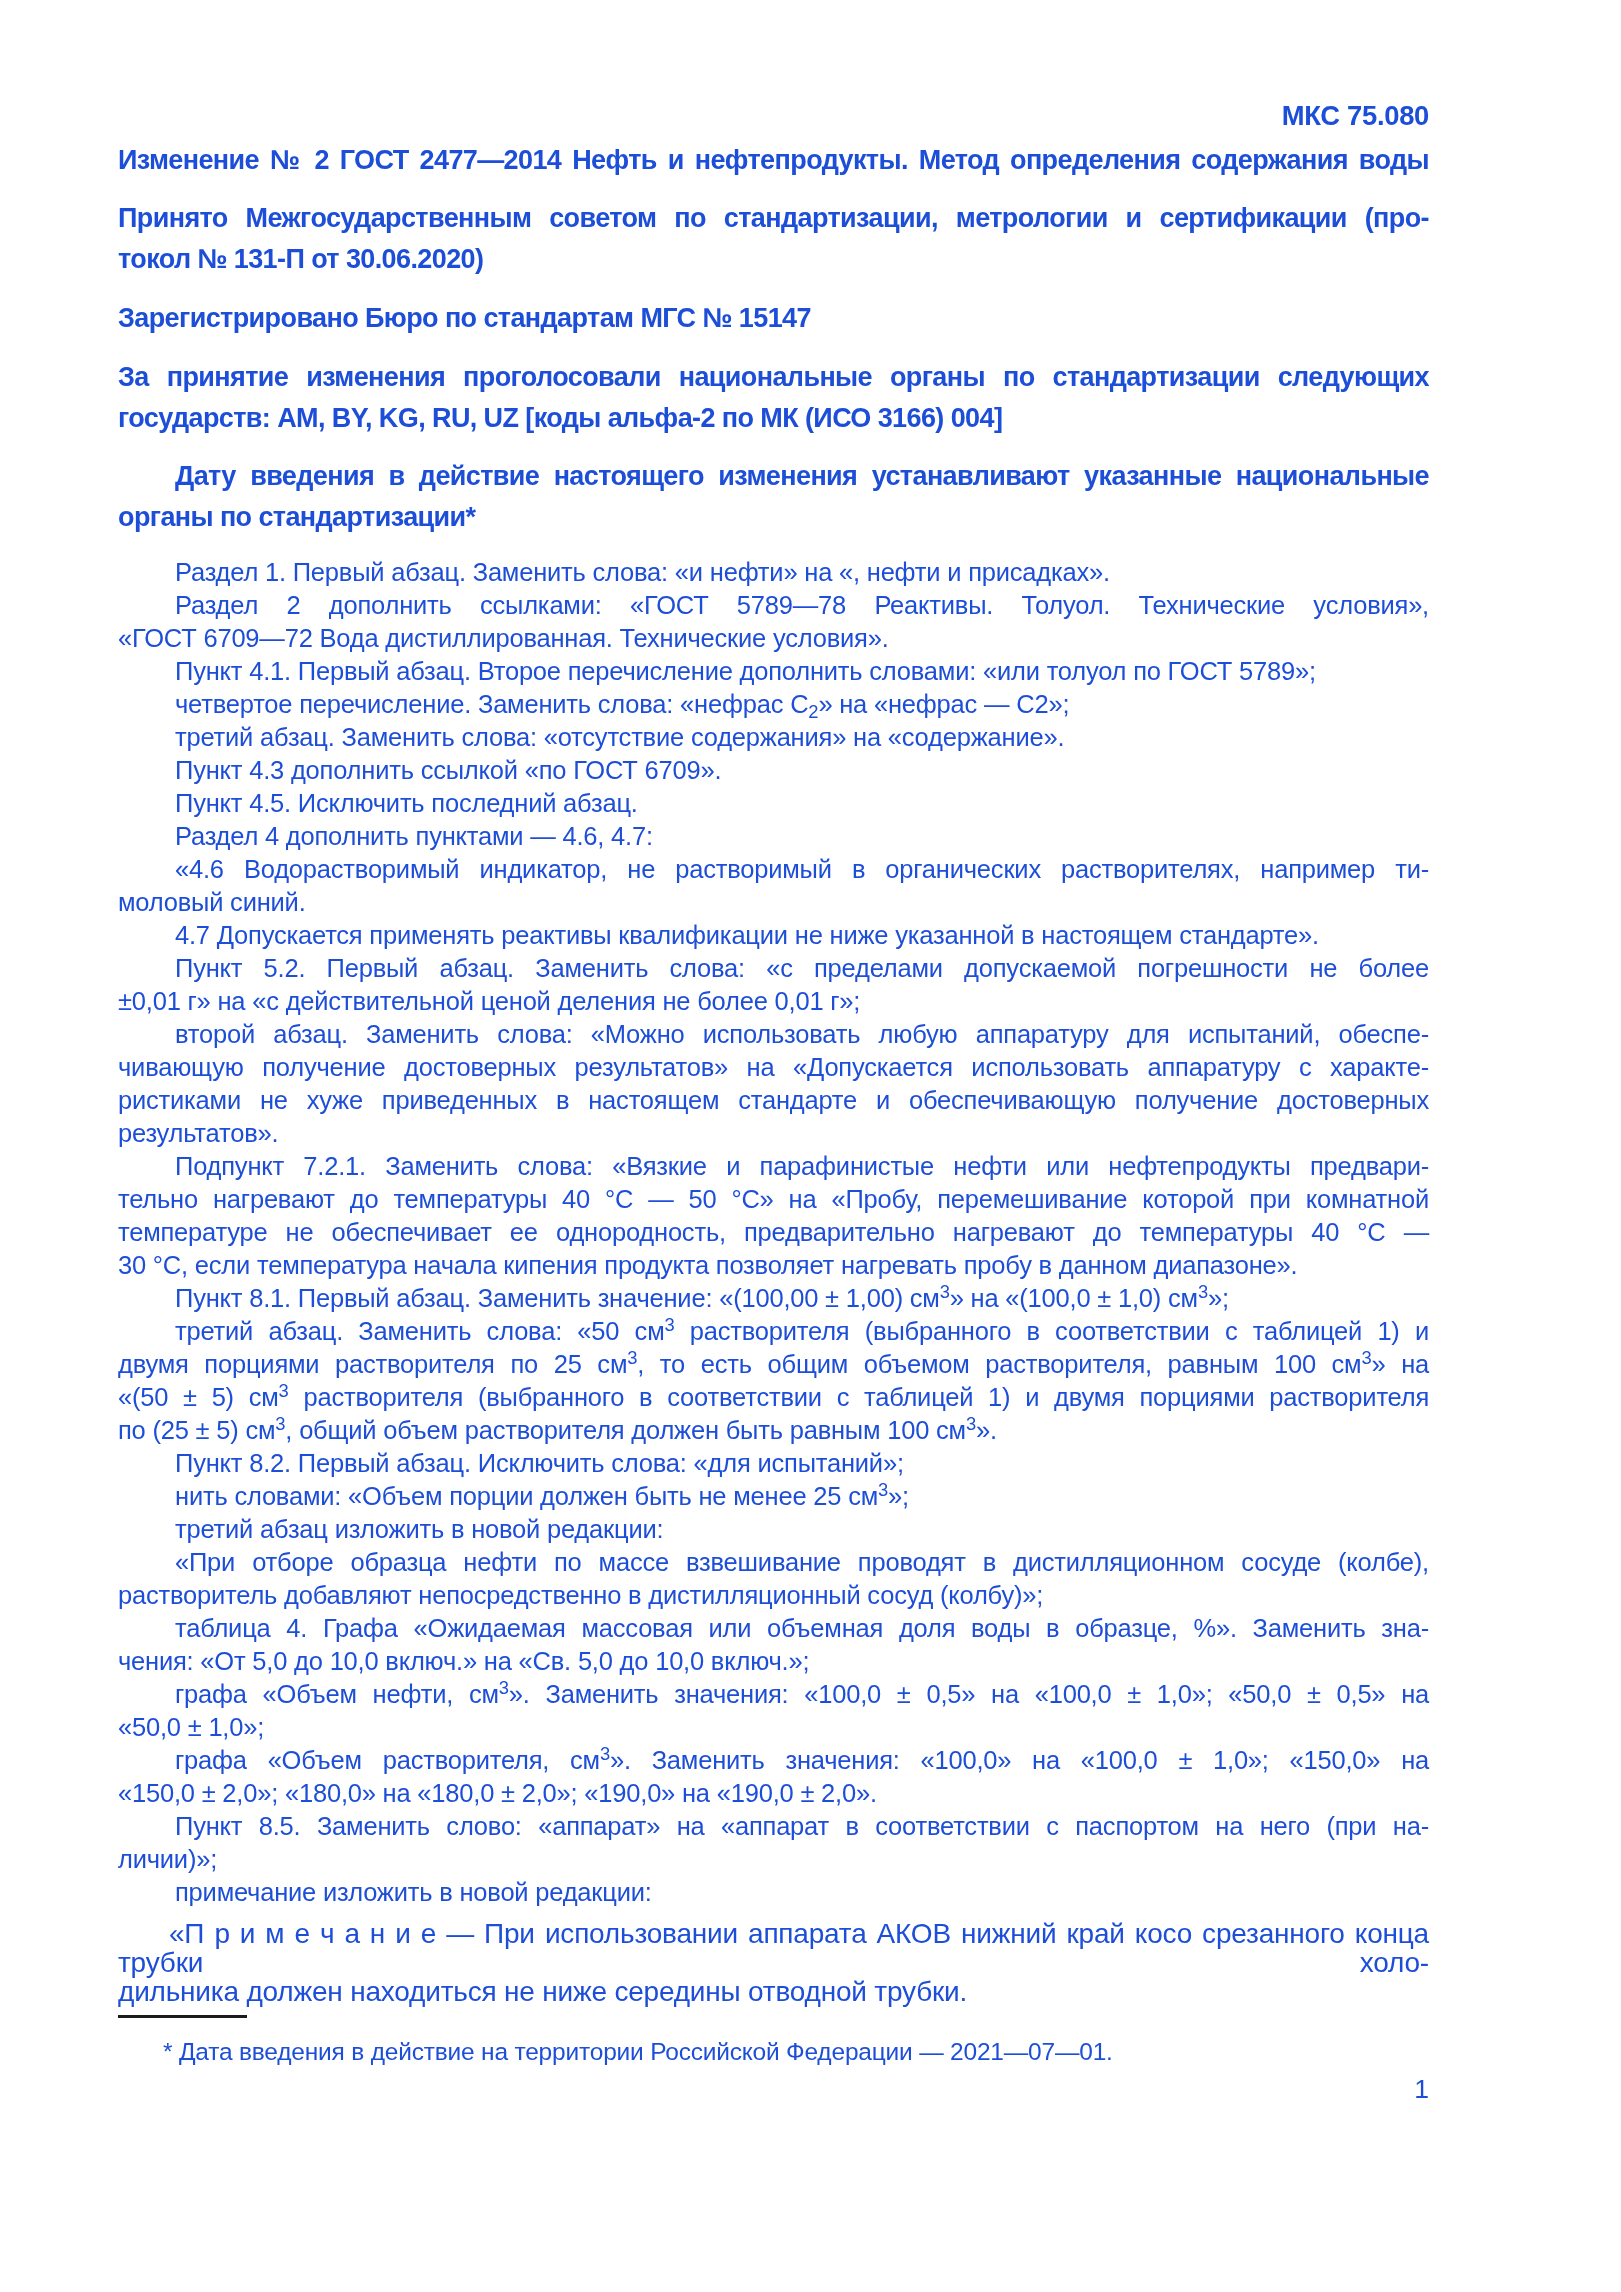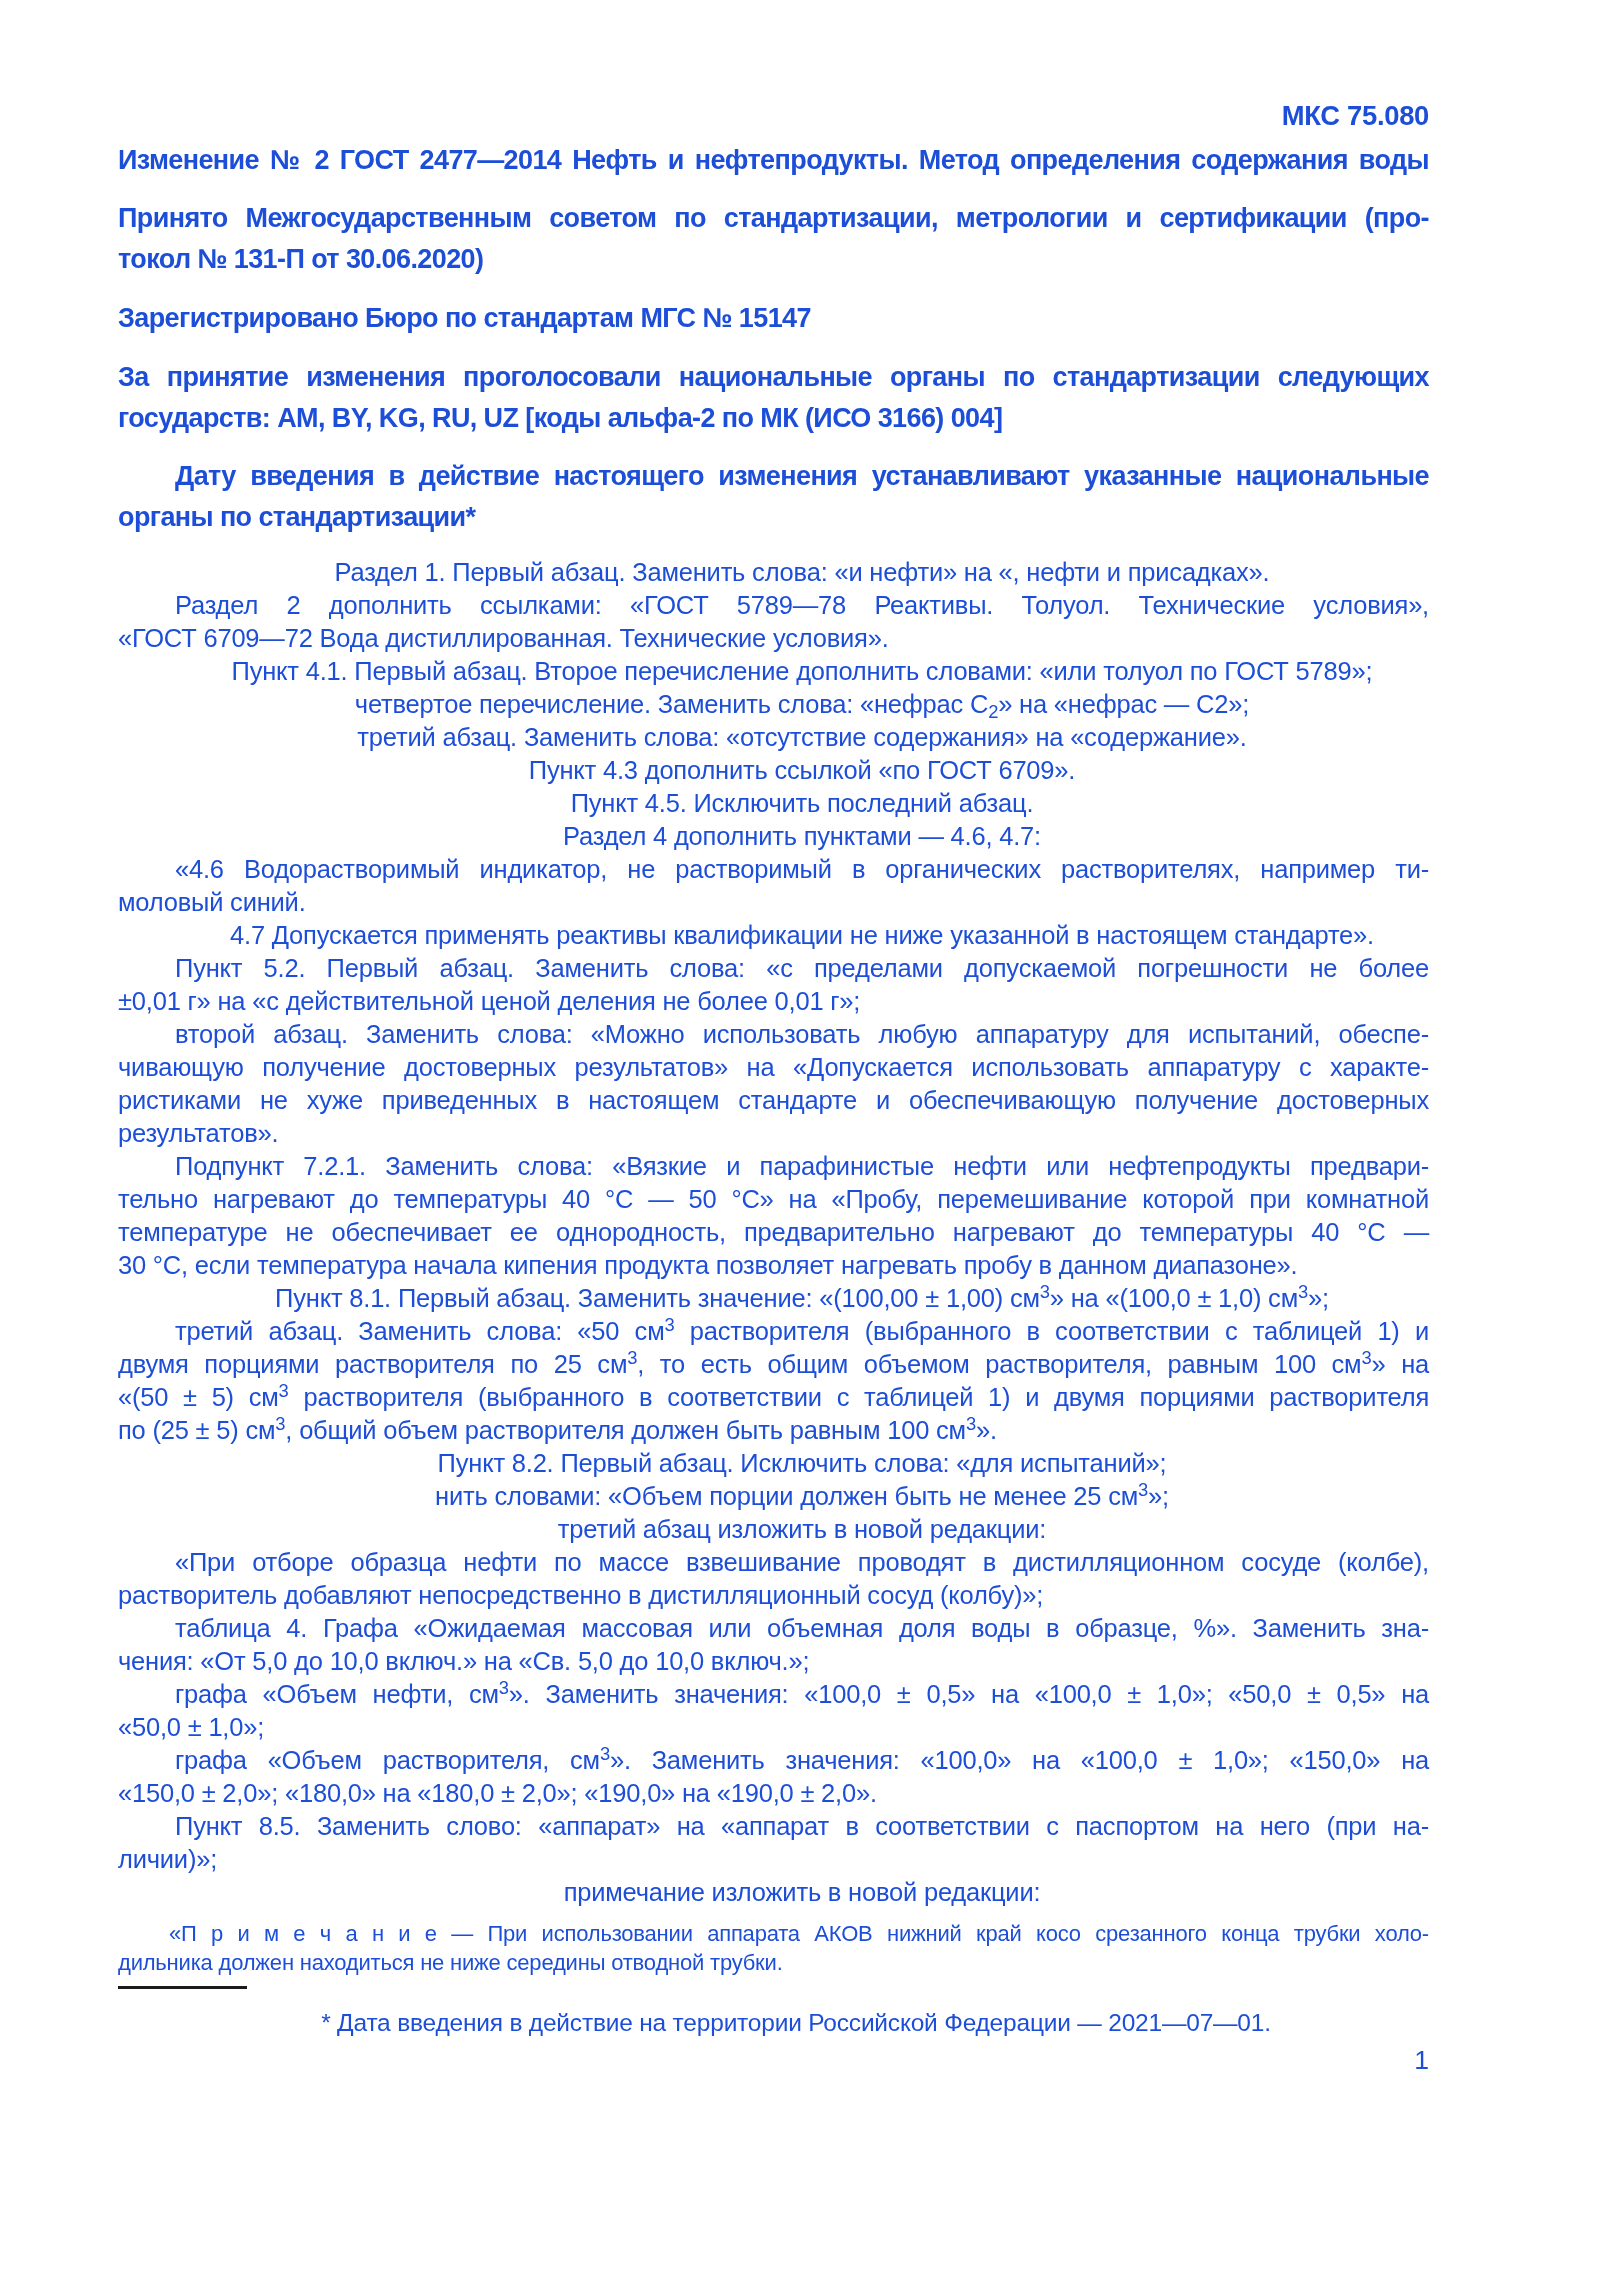--- a/index.html
+++ b/index.html
@@ -22,23 +22,23 @@
     font-weight:700;font-size:27px;line-height:41px;
     letter-spacing:-0.6px;margin-bottom:17.6px;
   }
   #lead{margin-bottom:0;}
   #body-sec{margin-top:8.8px;}
   #body-sec .p{
     font-size:25.5px;line-height:33px;letter-spacing:-0.2px;
   }
   .line{text-align:left;}
   .line.j{text-align:justify;text-align-last:justify;}
-  .indent > .line:first-child{text-indent:57px;text-align:center;}
+  .indent > .line:first-child{text-indent:57px;}
   #note-sec{margin-top:9.8px;}
-  #note-sec .p{font-size:22px;line-height:29px;letter-spacing:-0.2px;}
+  #note-sec .p{font-size:28px;line-height:29px;letter-spacing:-0.2px;}
   #note-sec .indent > .line:first-child{text-indent:51px;}
   .rule{
     width:129px;height:2.9px;background:#1b1b1b;
     margin:9.8px 0 17.6px 0;
   }
   #footnote-sec .p{font-size:24.5px;line-height:31px;letter-spacing:-0.2px;}
   #footnote-sec .indent > .line:first-child{text-indent:45px;}
   .pagenum{
     margin-top:7.8px;text-align:right;
     font-size:26.5px;line-height:29px;

